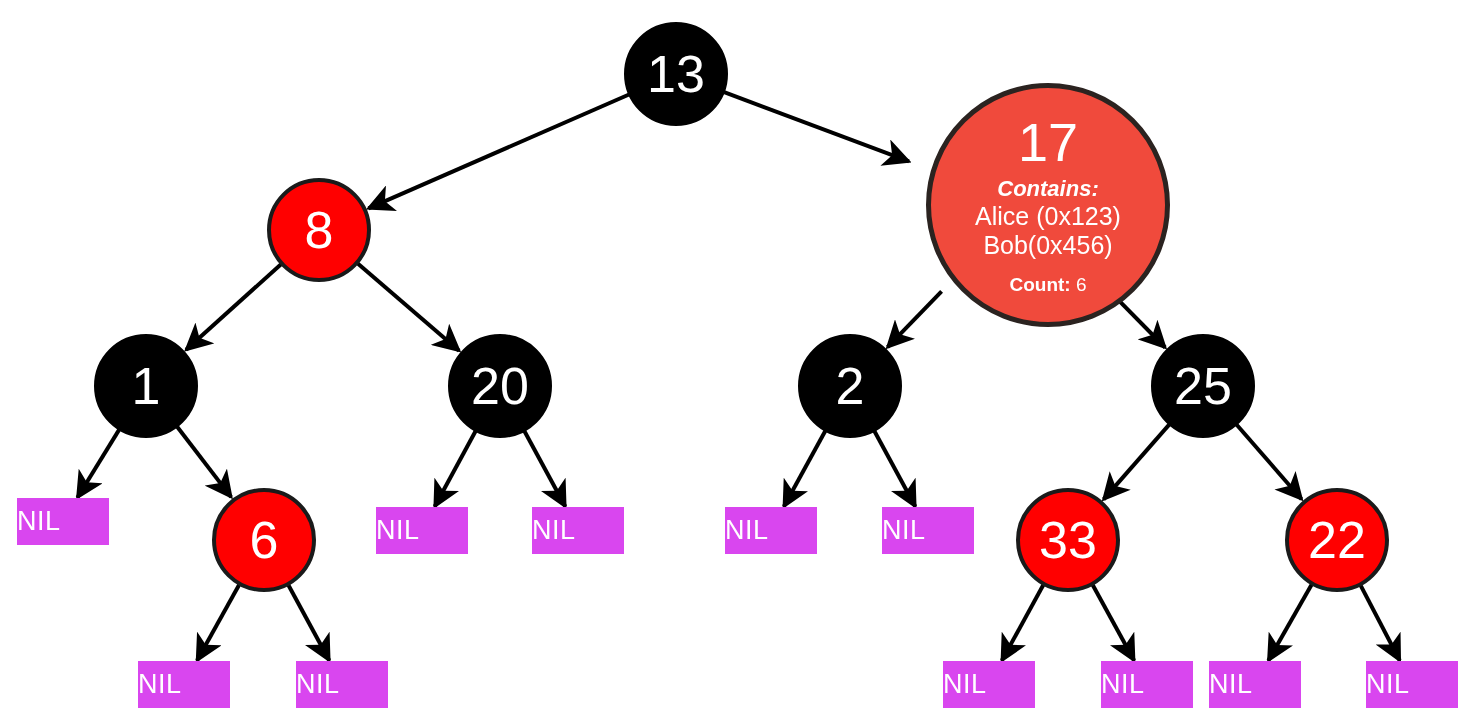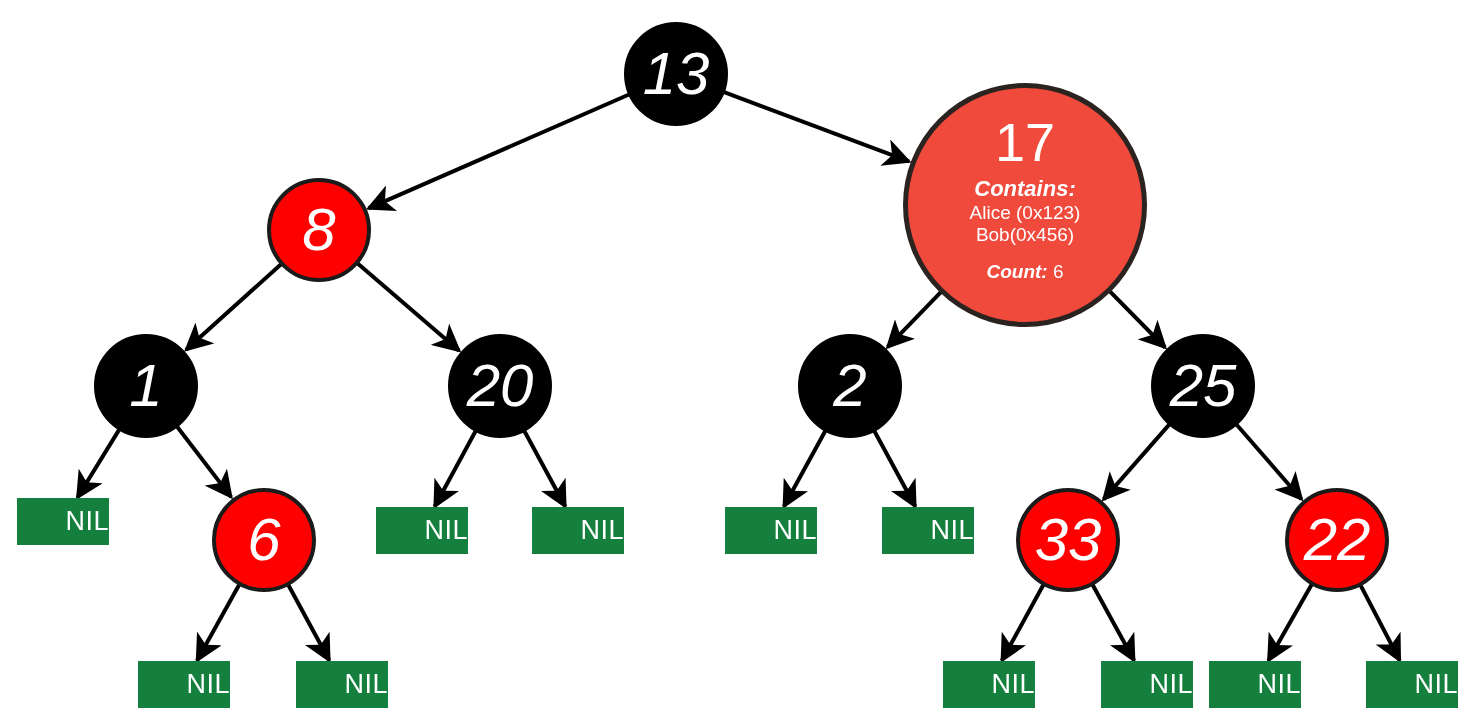--- a/index.html
+++ b/index.html
@@ -39,32 +39,31 @@
   }
   .node-red {
     background: #FF0000;
     border: 4px solid #1a1a1a;
   }
   .node-highlight {
     background: #F04A3C;
     border: 5px solid #2b2320;
   }
   .node-key {
-    font-size: 60px;
+    font-size: 52px;
     font-weight: 400;
     letter-spacing: 0px;
-    font-style: italic;
   }
   .nil {
     position: absolute;
-    background: #15803d;
+    background: #d946ef;
     color: #ffffff;
     display: flex;
     align-items: center;
-    justify-content: flex-end;
+    justify-content: flex-start;
     font-size: 27px;
     letter-spacing: 0.5px;
     box-sizing: border-box;
   }
   .hl-inner {
     display: flex;
     flex-direction: column;
     align-items: center;
     justify-content: flex-start;
     padding-top: 26px;
@@ -78,30 +77,29 @@
     margin-bottom: 6px;
   }
   .hl-contains-label {
     font-weight: bold;
     font-style: italic;
     font-size: 22px;
     line-height: 1.1;
     margin-bottom: 1px;
   }
   .hl-item {
-    font-size: 19px;
+    font-size: 25px;
     line-height: 1.15;
   }
   .hl-count {
     margin-top: 16px;
     font-size: 19px;
     line-height: 1.1;
   }
   .hl-count b {
-    font-style: italic;
     font-weight: bold;
     text-align: center;
   }
 </style>
 </head>
 <body>
 
 <div id="canvas">
 
   <svg id="edge-layer" viewBox="0 0 1477 717" xmlns="http://www.w3.org/2000/svg">
@@ -134,21 +132,21 @@
       </g>
   </svg>
 
   <div id="nodes-group">
       <div class="node node-black" style="left: 624px; top: 22px; width: 104px; height: 104px;">
         <span class="node-key">13</span>
       </div>
       <div class="node node-red" style="left: 267px; top: 178px; width: 104px; height: 104px;">
         <span class="node-key">8</span>
       </div>
-      <div class="node node-highlight" style="left: 903px; top: 83px; width: 244px; height: 244px;">
+      <div class="node node-highlight" style="left: 926px; top: 83px; width: 244px; height: 244px;">
         <div class="hl-inner">
           <div class="hl-key">17</div>
           <div class="hl-contains-label">Contains:</div>
           <div class="hl-item">Alice (0x123)</div>
           <div class="hl-item">Bob(0x456)</div>
           <div class="hl-count"><b>Count:</b> <span>6</span></div>
         </div>
       </div>
       <div class="node node-black" style="left: 94px; top: 334px; width: 104px; height: 104px;">
         <span class="node-key">1</span>

